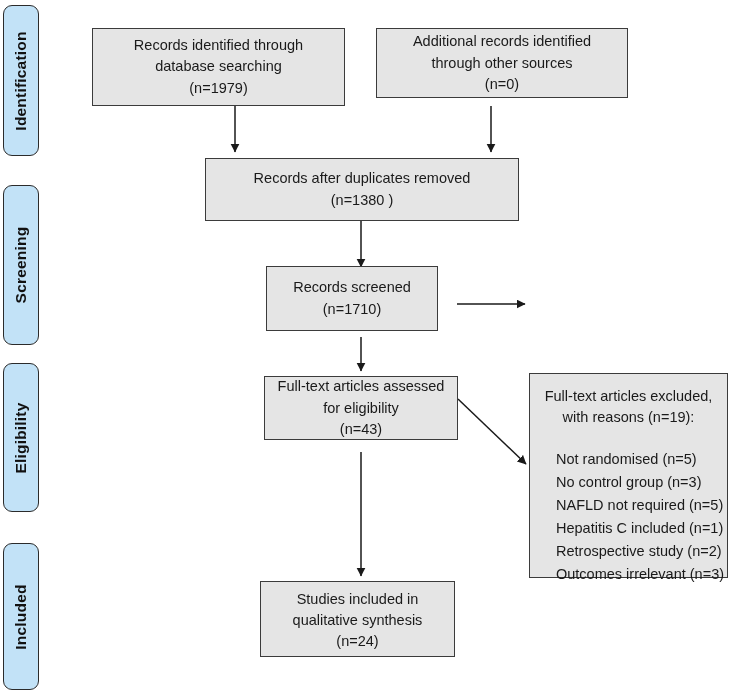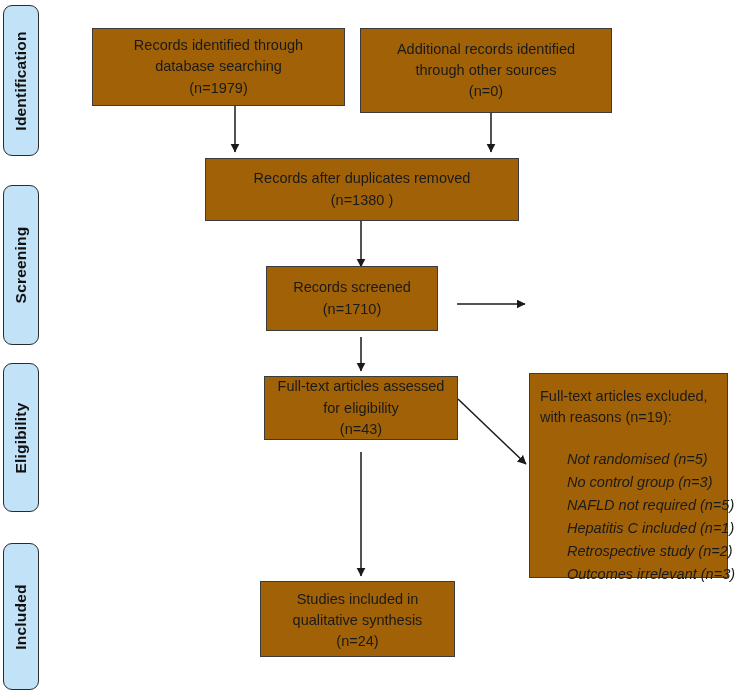--- a/index.html
+++ b/index.html
@@ -35,52 +35,51 @@
     white-space: nowrap;
     font-weight: bold;
     font-size: 15.5px;
     letter-spacing: 0.2px;
     color: #111111;
   }
   .node {
     position: absolute;
     box-sizing: border-box;
     border: 1.4px solid #3b3b3b;
-    background: #a16207;
+    background: #e5e5e5;
     display: flex;
     align-items: center;
     justify-content: center;
     text-align: center;
     font-size: 14.5px;
     line-height: 1.45;
     color: #1a1a1a;
     padding: 4px 8px;
   }
   .node .node-text {
     white-space: pre-line;
     display: block;
   }
   #node-excluded-reasons {
     display: block;
     padding: 12px 10px 10px 10px;
   }
   #node-excluded-reasons .excl-head {
-    text-align: left;
+    text-align: center;
     white-space: pre-line;
     display: block;
     font-size: 14.5px;
     line-height: 1.45;
   }
   #node-excluded-reasons .excl-list {
-    margin: 15px;
+    margin: 4px;
     padding: 0 0 0 12px;
     list-style: none;
     text-align: left;
     margin-top: 20px;
-    font-style: italic;
   }
   #node-excluded-reasons .excl-list li {
     font-size: 14.5px;
     line-height: 1.58;
     white-space: nowrap;
   }
   svg#connectors {
     position: absolute;
     left: 0;
     top: 0;
@@ -128,21 +127,21 @@
 
     <line x1="361" y1="452" x2="361" y2="576" stroke="#1a1a1a" stroke-width="1.5" marker-end="url(#arrowhead)"></line>
   </svg>
 
   <div class="node" id="node-records-identified" style="left:92px; top:28px; width:253px; height:78px;">
     <span class="node-text">Records identified through
 database searching
 (n=1979)</span>
   </div>
 
-  <div class="node" id="node-additional-records" style="left:360px; top:28px; width:252px; height:85px;">
+  <div class="node" id="node-additional-records" style="left:376px; top:28px; width:252px; height:70px;">
     <span class="node-text">Additional records identified
 through other sources
 (n=0)</span>
   </div>
 
   <div class="node" id="node-after-duplicates" style="left:205px; top:158px; width:314px; height:63px;">
     <span class="node-text">Records after duplicates removed
 (n=1380 )</span>
   </div>
 

